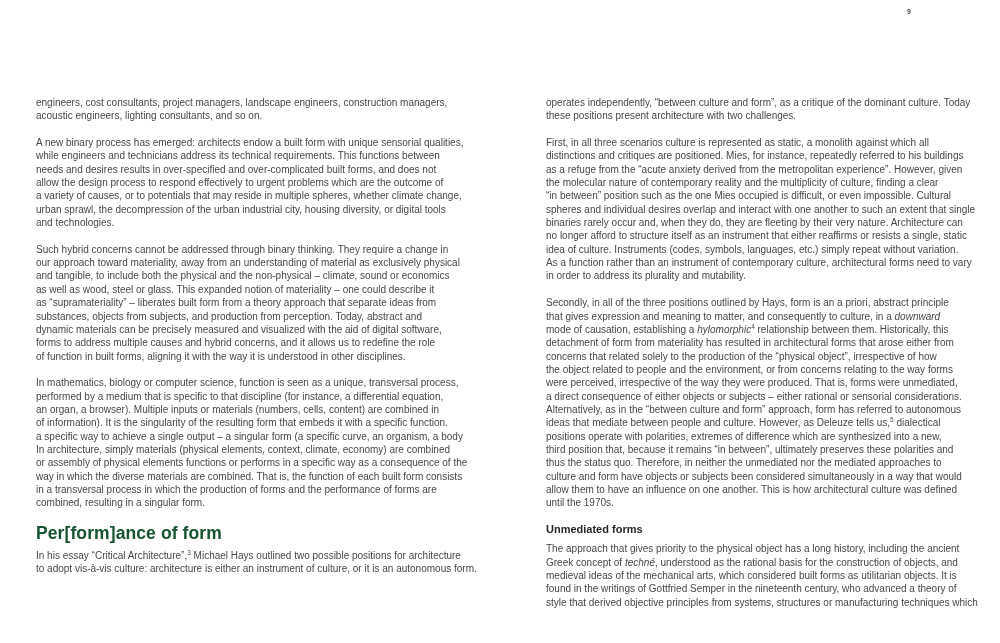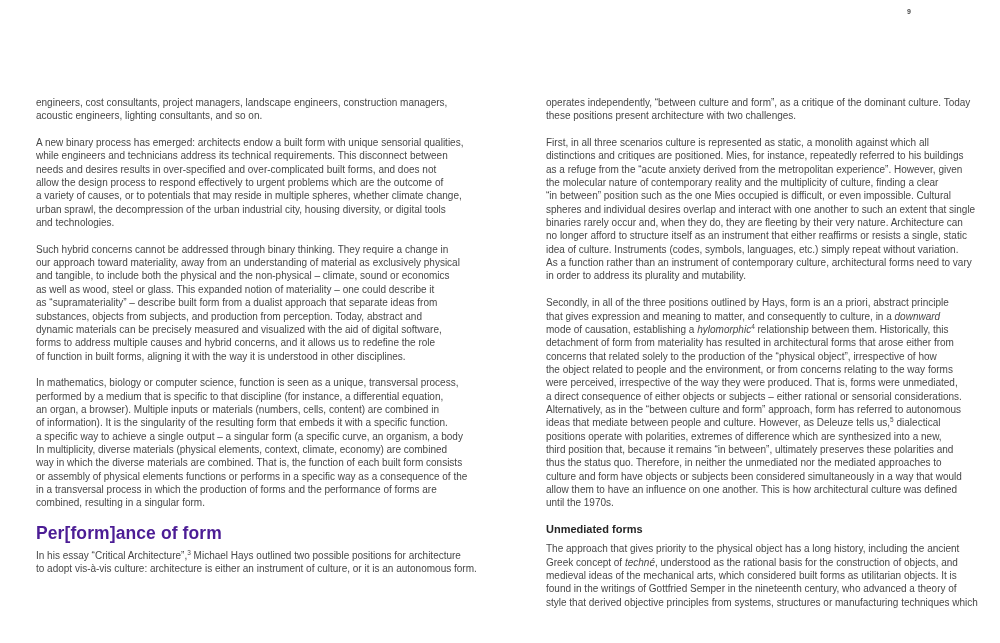--- a/index.html
+++ b/index.html
@@ -32,21 +32,21 @@
   .col-left{left:36px;}
   .col-right{left:546px;}
   .para{margin:0 0 13.35px 0;}
   .line{white-space:nowrap;height:13.35px;}
   .line sup{font-size:6.5px;line-height:0;vertical-align:super;}
   .line i{font-style:italic;}
   .h1{
     font-size:17.5px;
     line-height:20px;
     font-weight:bold;
-    color:#4c1d95;
+    color:#14532d;
     margin:7px 0 6px 0;
     letter-spacing:0.1px;
   }
   .h2{
     font-size:11px;
     line-height:13.35px;
     font-weight:bold;
     color:#262626;
     margin:0 0 6px 0;
   }
@@ -56,47 +56,47 @@
 
 <div class="page">
   <div class="page-number">9</div>
   <div class="col col-left" id="col-left">
       <div class="para">
         <div class="line">engineers, cost consultants, project managers, landscape engineers, construction managers,</div>
         <div class="line">acoustic engineers, lighting consultants, and so on.</div>
       </div>
       <div class="para">
         <div class="line">A new binary process has emerged: architects endow a built form with unique sensorial qualities,</div>
-        <div class="line">while engineers and technicians address its technical requirements. This disconnect between</div>
+        <div class="line">while engineers and technicians address its technical requirements. This functions between</div>
         <div class="line">needs and desires results in over-specified and over-complicated built forms, and does not</div>
         <div class="line">allow the design process to respond effectively to urgent problems which are the outcome of</div>
         <div class="line">a variety of causes, or to potentials that may reside in multiple spheres, whether climate change,</div>
         <div class="line">urban sprawl, the decompression of the urban industrial city, housing diversity, or digital tools</div>
         <div class="line">and technologies.</div>
       </div>
       <div class="para">
         <div class="line">Such hybrid concerns cannot be addressed through binary thinking. They require a change in</div>
         <div class="line">our approach toward materiality, away from an understanding of material as exclusively physical</div>
         <div class="line">and tangible, to include both the physical and the non-physical – climate, sound or economics</div>
         <div class="line">as well as wood, steel or glass. This expanded notion of materiality – one could describe it</div>
-        <div class="line">as “supramateriality” – describe built form from a dualist approach that separate ideas from</div>
+        <div class="line">as “supramateriality” – liberates built form from a theory approach that separate ideas from</div>
         <div class="line">substances, objects from subjects, and production from perception. Today, abstract and</div>
         <div class="line">dynamic materials can be precisely measured and visualized with the aid of digital software,</div>
         <div class="line">forms to address multiple causes and hybrid concerns, and it allows us to redefine the role</div>
         <div class="line">of function in built forms, aligning it with the way it is understood in other disciplines.</div>
       </div>
       <div class="para">
         <div class="line">In mathematics, biology or computer science, function is seen as a unique, transversal process,</div>
         <div class="line">performed by a medium that is specific to that discipline (for instance, a differential equation,</div>
         <div class="line">an organ, a browser). Multiple inputs or materials (numbers, cells, content) are combined in</div>
         <div class="line">of information). It is the singularity of the resulting form that embeds it with a specific function.</div>
         <div class="line">a specific way to achieve a single output – a singular form (a specific curve, an organism, a body</div>
-        <div class="line">In multiplicity, diverse materials (physical elements, context, climate, economy) are combined</div>
+        <div class="line">In architecture, simply materials (physical elements, context, climate, economy) are combined</div>
+        <div class="line">or assembly of physical elements functions or performs in a specific way as a consequence of the</div>
         <div class="line">way in which the diverse materials are combined. That is, the function of each built form consists</div>
-        <div class="line">or assembly of physical elements functions or performs in a specific way as a consequence of the</div>
         <div class="line">in a transversal process in which the production of forms and the performance of forms are</div>
         <div class="line">combined, resulting in a singular form.</div>
       </div>
       <div class="h1">Per[form]ance of form</div>
       <div class="para">
         <div class="line">In his essay “Critical Architecture”,<sup>3</sup> Michael Hays outlined two possible positions for architecture</div>
         <div class="line">to adopt vis-à-vis culture: architecture is either an instrument of culture, or it is an autonomous form.</div>
       </div>
     </div>
   <div class="col col-right" id="col-right">

